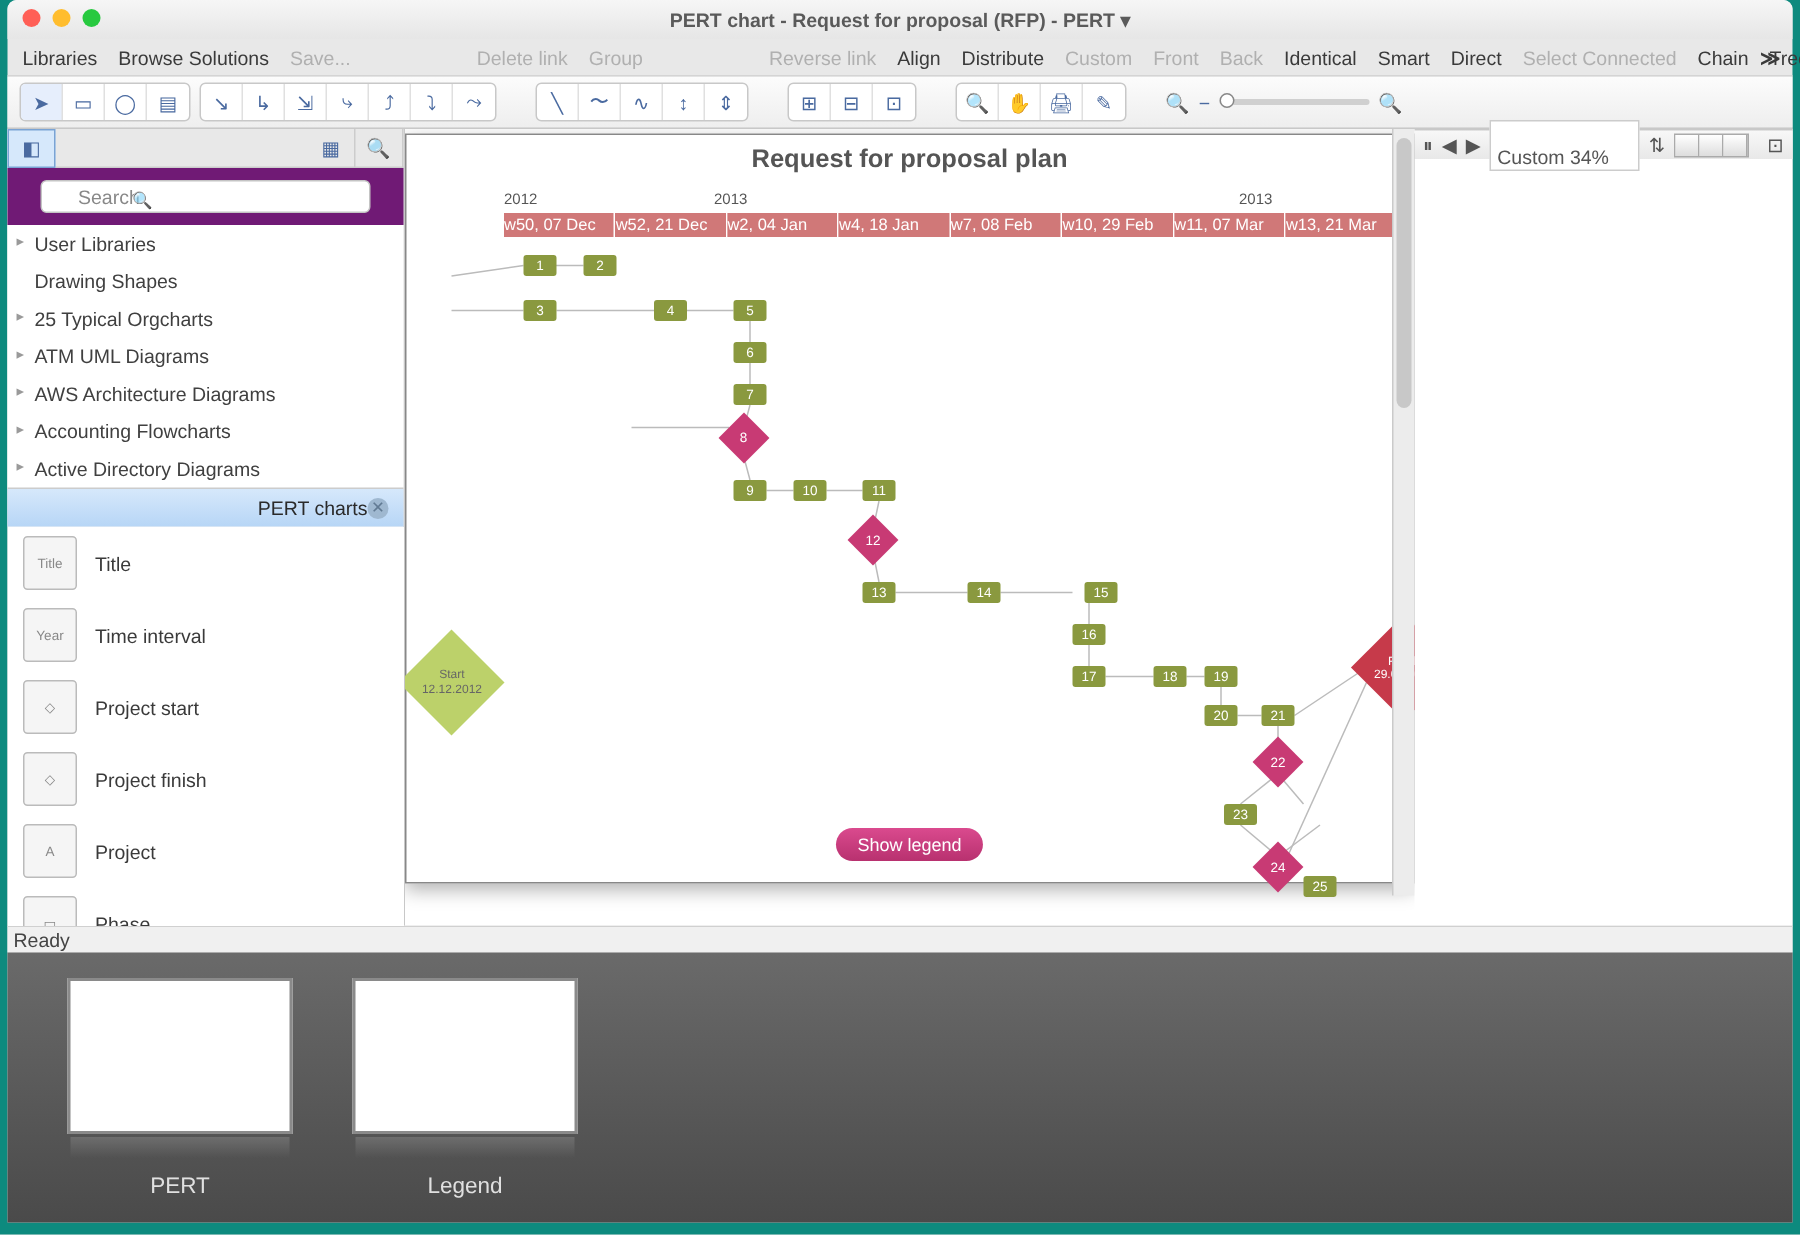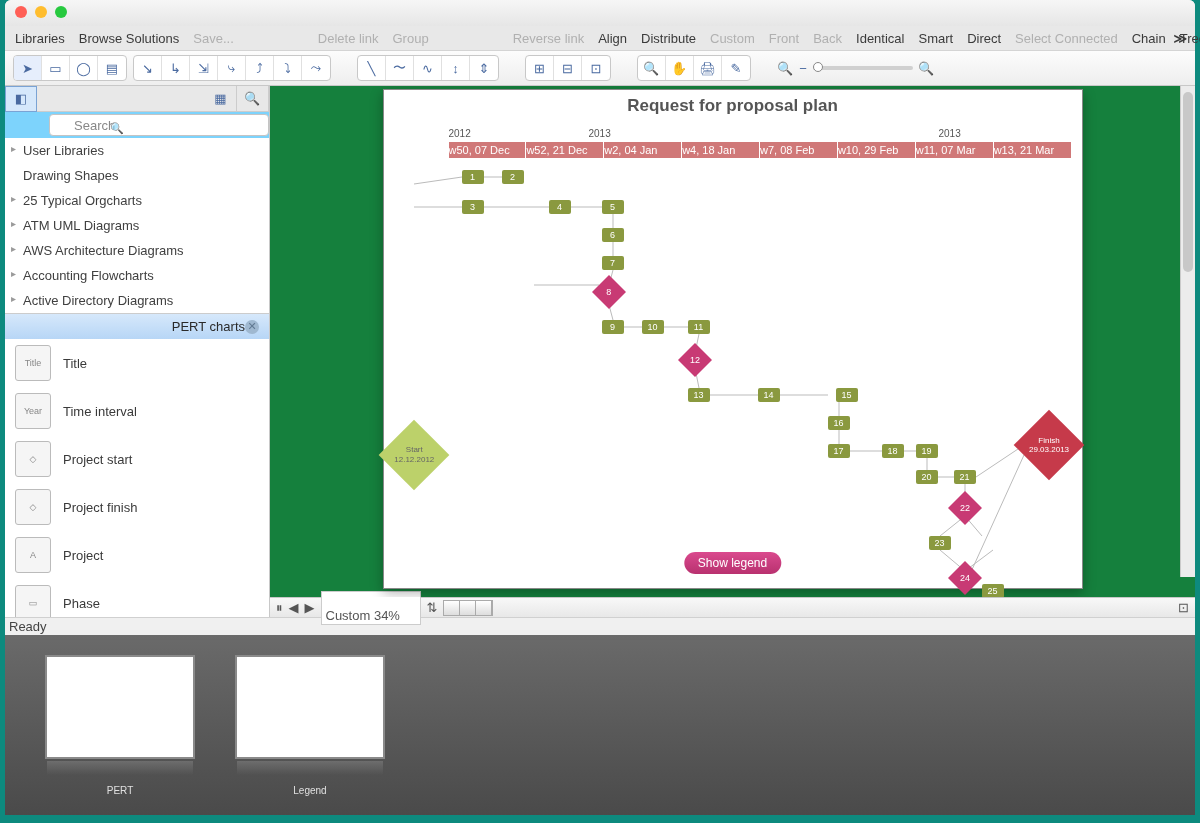--- a/index.html
+++ b/index.html
@@ -28,33 +28,33 @@
 .zoomslider{display:flex;align-items:center;gap:6px}
 .slider{width:100px;height:4px;background:#d0d0d0;border-radius:2px;position:relative}
 .slider .thumb{width:10px;height:10px;background:#fff;border:1px solid #888;border-radius:50%;position:absolute;left:0;top:-4px}
 
 
 .main{flex:1;display:flex;min-height:0}
 .sidebar{width:265px;background:#f4f4f4;display:flex;flex-direction:column;border-right:1px solid #c8c8c8}
 .sb-top{height:26px;display:flex;align-items:center;border-bottom:1px solid #ccc;background:#e8e8e8}
 .sb-btn{width:32px;height:26px;display:flex;align-items:center;justify-content:center;border-right:1px solid #ccc;color:#4a6aa0}
 .sb-space{flex:1}
-.search-row{height:26px;display:flex;align-items:center;justify-content:flex-end;background:#7dd3fc}
+.search-row{height:38px;display:flex;align-items:center;justify-content:center;background:#701a75}
 .search{width:220px;height:22px;border-radius:4px;border:1px solid #c4c4c4;background:#fff;padding-left:24px;color:#888;line-height:22px;position:relative}
 .search::before{content:"🔍";position:absolute;left:60px;top:2px;font-size:11px;color:#888}
 .liblist{background:#fff;border-bottom:1px solid #ccc}
 .librow{padding:5px 8px 5px 18px;color:#404040;cursor:default;position:relative}
 .librow.has::before{content:"▸";position:absolute;left:6px;color:#9a9a9a;font-size:10px}
 .sel-lib{background:linear-gradient(#d6e8fb,#b7d6f6);padding:5px 10px 5px 22px;color:#2a2a2a;display:flex;align-items:center;justify-content:flex-end}
 .sel-lib .x{width:14px;height:14px;background:#9fb8d0;border-radius:50%;color:#617a93;font-size:11px;display:flex;align-items:center;justify-content:center}
 .shapes{flex:1;overflow:auto;background:#fff}
 .shape{display:flex;align-items:center;gap:12px;padding:6px 10px;color:#3a3a3a}
 .shape .ico{width:36px;height:36px;border:1px solid #bbb;border-radius:3px;display:flex;align-items:center;justify-content:center;font-size:9px;color:#888;background:#f5f5f5}
 
-.canvas-area{flex:1;display:flex;flex-direction:column;background:#15803d;min-width:0;position:relative}
+.canvas-area{flex:1;display:flex;flex-direction:row;background:#ffffff;min-width:0;position:relative}
 .canvas-scroll{flex:1;display:flex;align-items:flex-start;justify-content:center;padding-top:0;overflow:hidden;position:relative}
 .page{width:700px;height:500px;background:#fff;border:1px solid #888;box-shadow:0 4px 12px rgba(0,0,0,.3);position:relative;margin-top:3px}
 .page h2{text-align:center;font-weight:600;font-size:17px;color:#555;margin-top:6px}
 
 
 .yrs{position:absolute;top:38px;left:65px;right:10px;height:12px}
 .yrs span{position:absolute;font-size:10px;color:#555}
 .wks{position:absolute;top:52px;left:65px;right:10px;height:16px;display:flex}
 .wk{flex:1;background:#d07878;color:#fff;font-size:11px;text-align:left;line-height:16px;border-right:1px solid #fff}
 .nodes{position:absolute;top:70px;left:0;right:0;bottom:0}
@@ -78,32 +78,33 @@
 .vscroll .th{position:absolute;left:2px;right:2px;top:6px;height:180px;background:#c8c8c8;border-radius:6px}
 
 
 .status{height:18px;background:#f0f0f0;border-top:1px solid #d0d0d0;padding:0 4px;color:#444;line-height:18px}
 
 
 .preview{height:180px;background:linear-gradient(#6a6a6a,#4a4a4a);display:flex;align-items:center;padding:10px 40px;gap:40px;overflow:hidden}
 .thumb-wrap{display:flex;flex-direction:column;align-items:center;gap:6px}
 .thumbp{width:150px;height:104px;background:#fff;border:2px solid #8a8a8a;position:relative;font-size:3px}
 .thumbp::after{content:"";position:absolute;left:0;right:0;bottom:-18px;height:14px;background:linear-gradient(rgba(255,255,255,.15),transparent)}
-.thumb-label{color:#e0e0e0;font-size:10px;margin-top:20px}
+.thumb-label{color:#e0e0e0;font-size:15px;margin-top:20px}
 </style>
 </head>
 <body>
 
 <div class="window">
   <div class="titlebar">
     <div class="traffic">
       <div class="tl" style="background:#ff5f56"></div>
       <div class="tl" style="background:#ffbd2e"></div>
       <div class="tl" style="background:#27c93f"></div>
     </div>
+    <div class="title">PERT chart - Request for proposal (RFP) - PERT ▾</div>
   </div>
 
   <div class="menubar">
     <span>Libraries</span>
     <span>Browse Solutions</span>
     <span class="dim">Save...</span>
     <span class="gap"></span>
     <span class="dim">Delete link</span>
     <span class="dim">Group</span>
     <span class="gap"></span>

